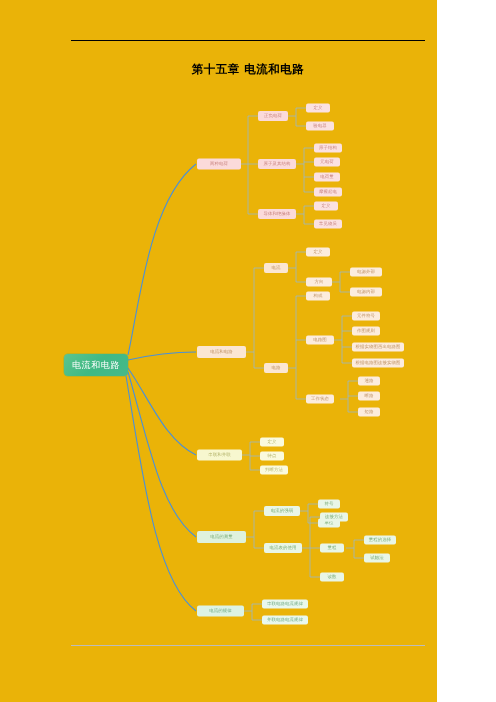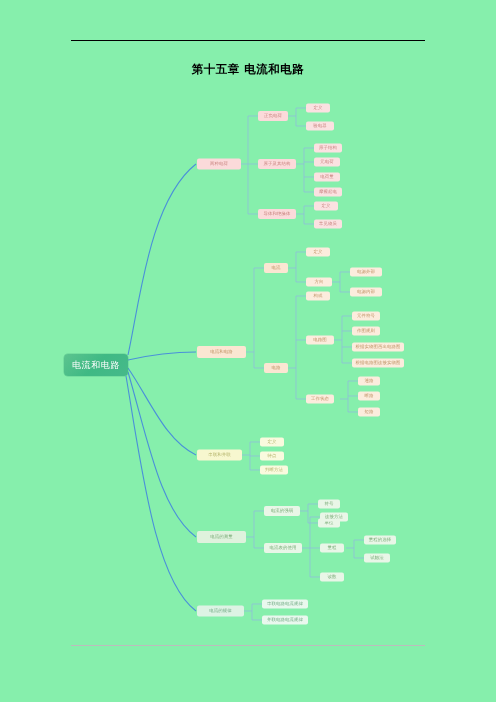--- a/index.html
+++ b/index.html
@@ -5,23 +5,23 @@
   html, body {
     margin: 0;
     padding: 0;
     background: #ffffff;
   }
   body {
     font-family: "DejaVu Sans", "Liberation Sans", sans-serif;
   }
   #page {
     position: relative;
-    width: 496px;
+    width: 437px;
     height: 702px;
-    background: #86efac;
+    background: #eab308;
     overflow: hidden;
   }
   
   .rule-top {
     position: absolute;
     left: 71px;
     top: 40px;
     width: 354px;
     height: 0;
     border-top: 1.6px solid #000000;

